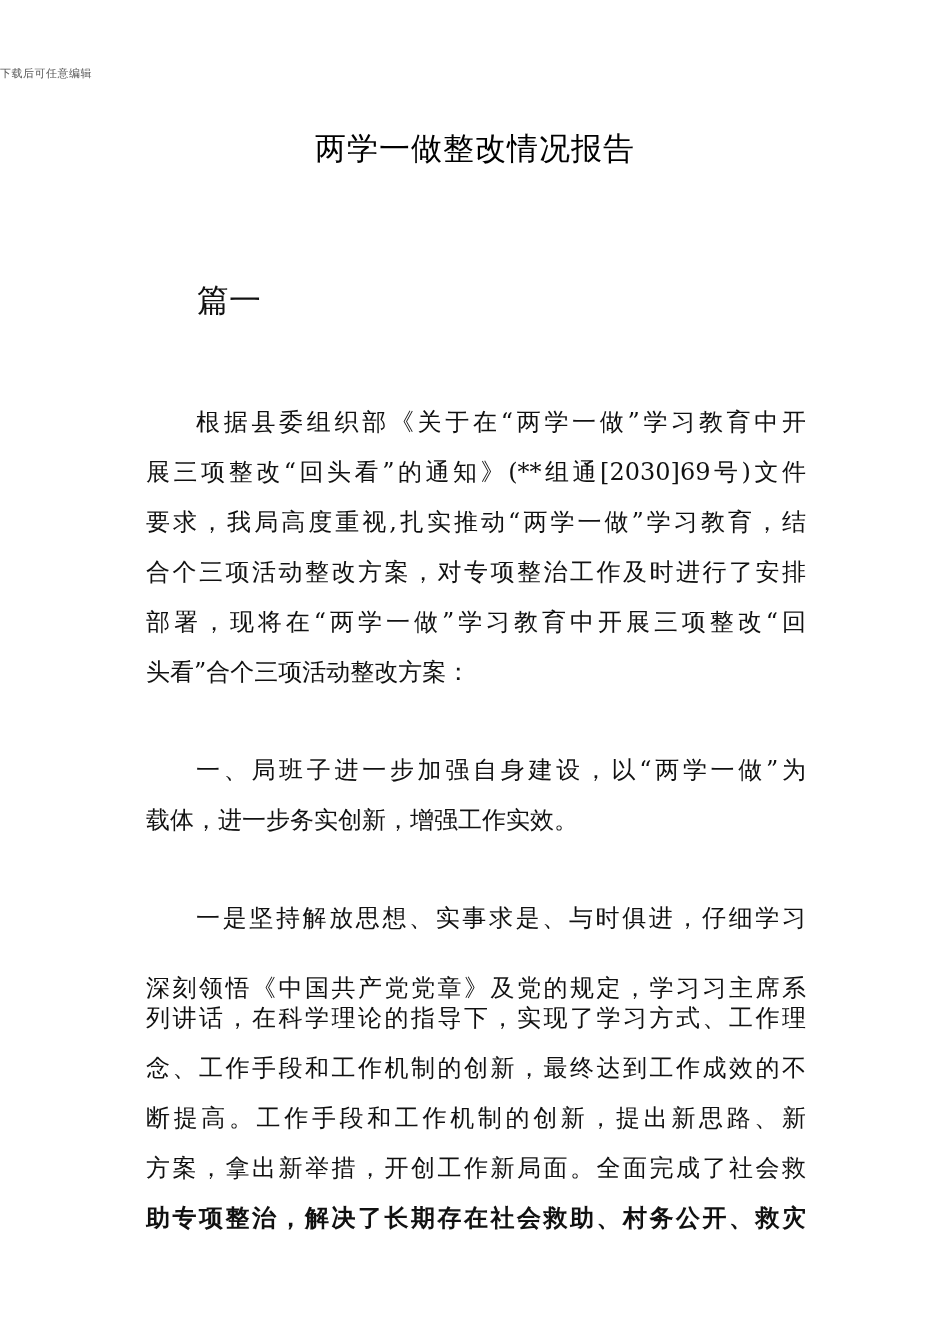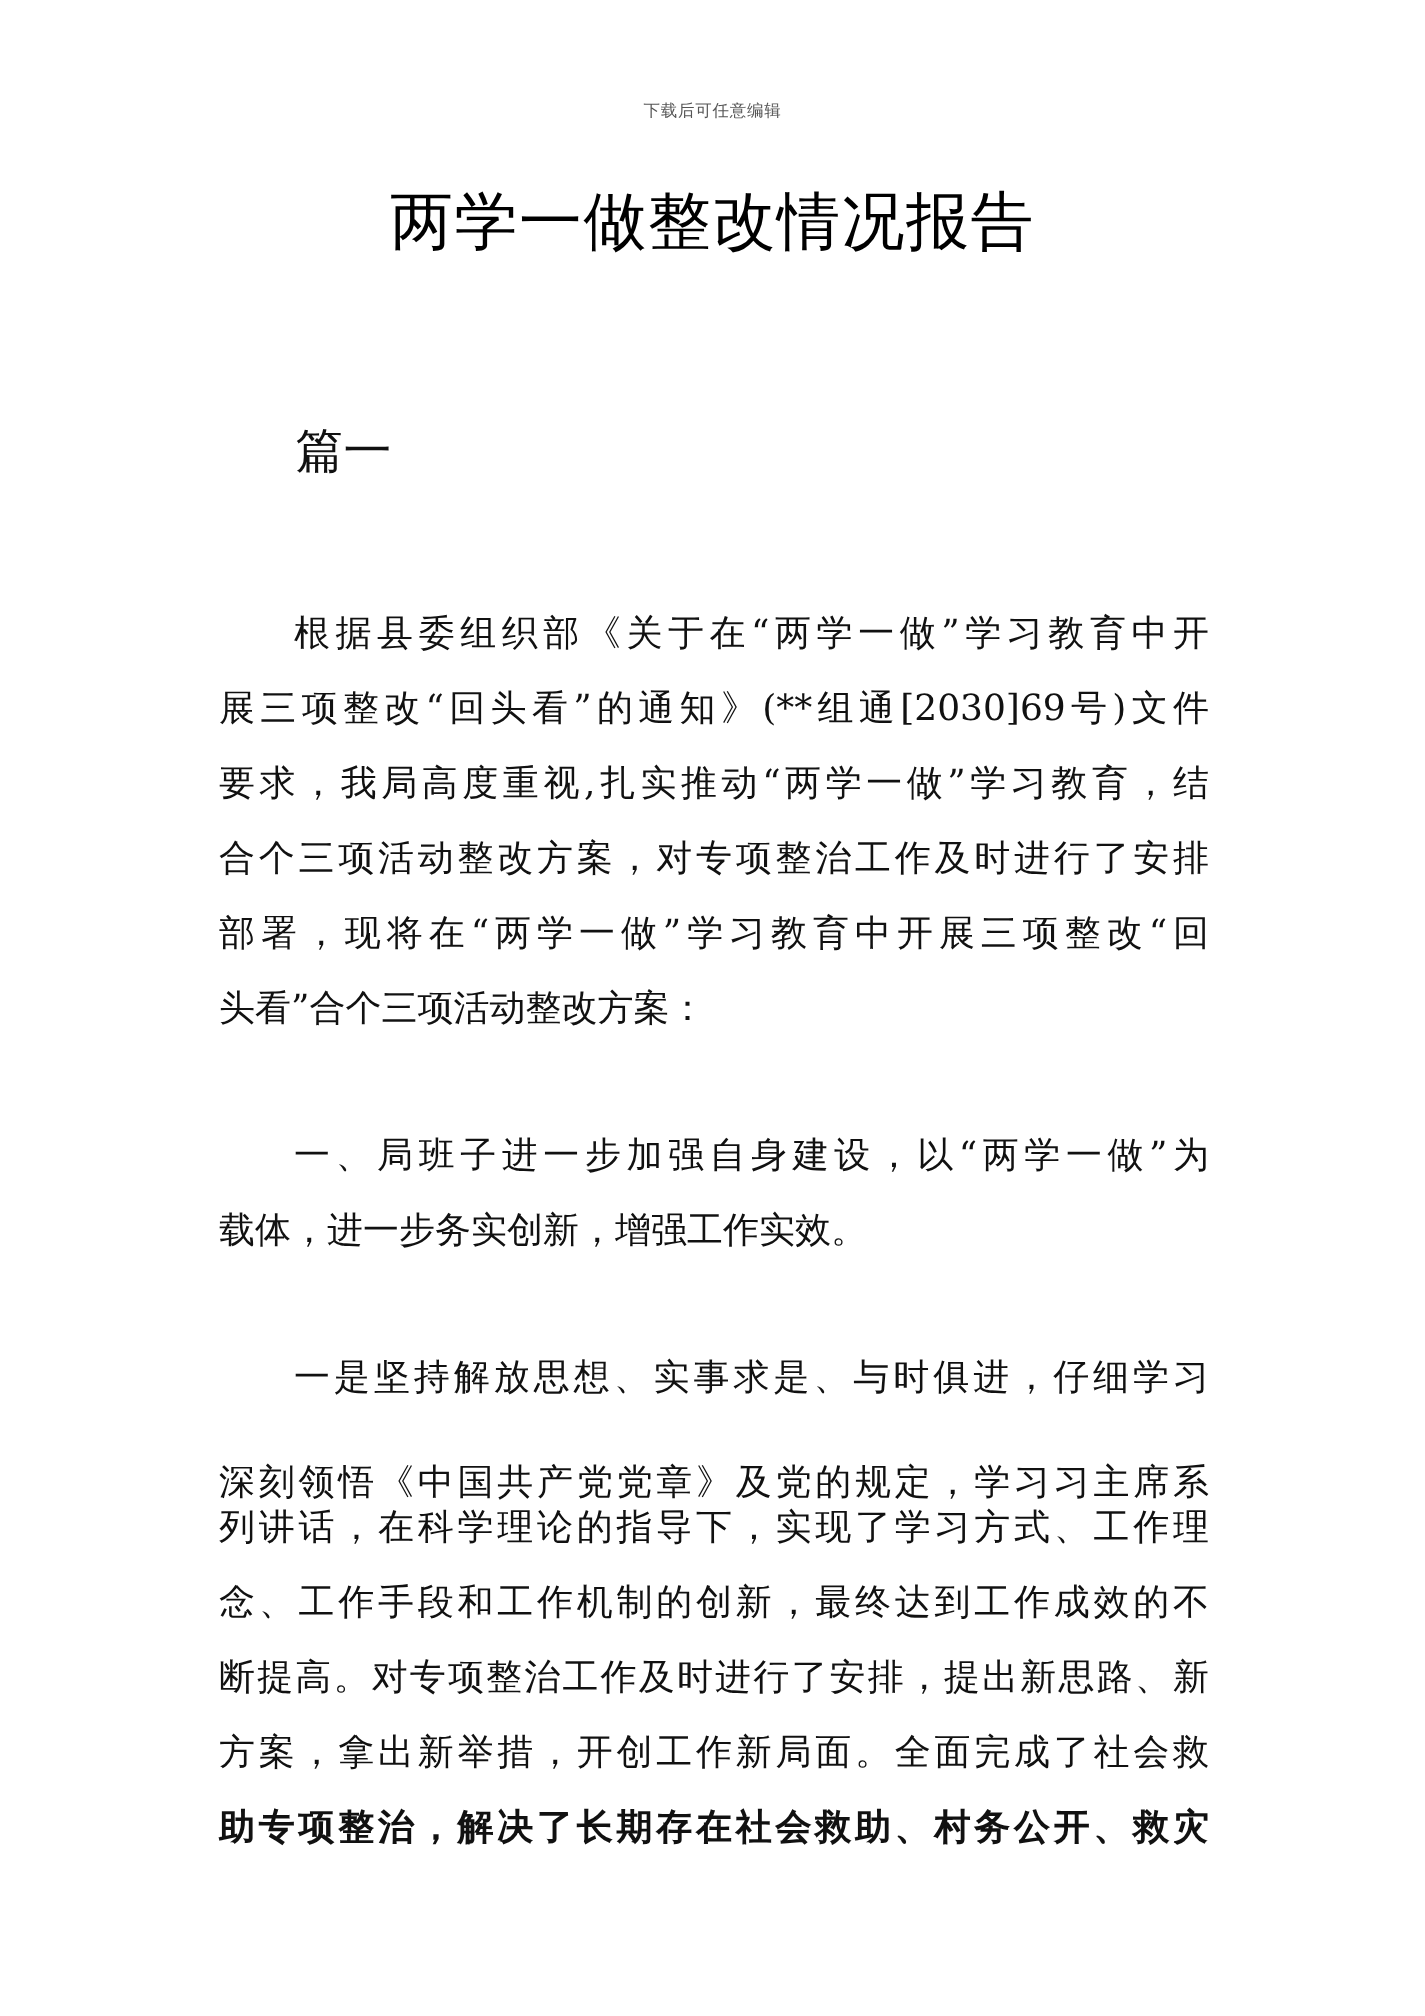--- a/index.html
+++ b/index.html
@@ -13,33 +13,33 @@
       position: relative;
       overflow: hidden;
       font-family: "DejaVu Serif", "Liberation Serif", serif;
       color: #111111;
     }
     .header-note {
       position: absolute;
       left: 0;
       width: 950px;
       top: 66px;
-      text-align: center;
+      text-align: left;
       font-size: 11px;
       color: #555555;
       letter-spacing: 0.5px;
     }
     .doc-title {
       position: absolute;
       left: 0;
       width: 950px;
       top: 128px;
       text-align: center;
       font-family: "DejaVu Sans", "Liberation Sans", sans-serif;
-      font-size: 42px;
+      font-size: 31px;
       color: #000000;
       letter-spacing: 1px;
       line-height: 40px;
     }
     .section-label {
       position: absolute;
       left: 197px;
       top: 284px;
       font-size: 32px;
       line-height: 32px;
@@ -84,16 +84,16 @@
 <div>
   <div class="line indent" style="top:730px;">一、局班子进一步加强自身建设，以“两学一做”为</div>
   <div class="line last" style="top:780px;">载体，进一步务实创新，增强工作实效。</div>
 </div>
 
 <div>
   <div class="line indent" style="top:878px;">一是坚持解放思想、实事求是、与时俱进，仔细学习</div>
   <div class="line" style="top:948px;">深刻领悟《中国共产党党章》及党的规定，学习习主席系</div>
   <div class="line" style="top:978px;">列讲话，在科学理论的指导下，实现了学习方式、工作理</div>
   <div class="line" style="top:1028px;">念、工作手段和工作机制的创新，最终达到工作成效的不</div>
-  <div class="line" style="top:1078px;">断提高。对专项整治工作及时进行了安排，提出新思路、新</div>
+  <div class="line" style="top:1078px;">断提高。工作手段和工作机制的创新，提出新思路、新</div>
   <div class="line" style="top:1128px;">方案，拿出新举措，开创工作新局面。全面完成了社会救</div>
   <div class="line" style="top:1178px;font-weight:bold;">助专项整治，解决了长期存在社会救助、村务公开、救灾</div>
 </div>
 
 </body></html>

